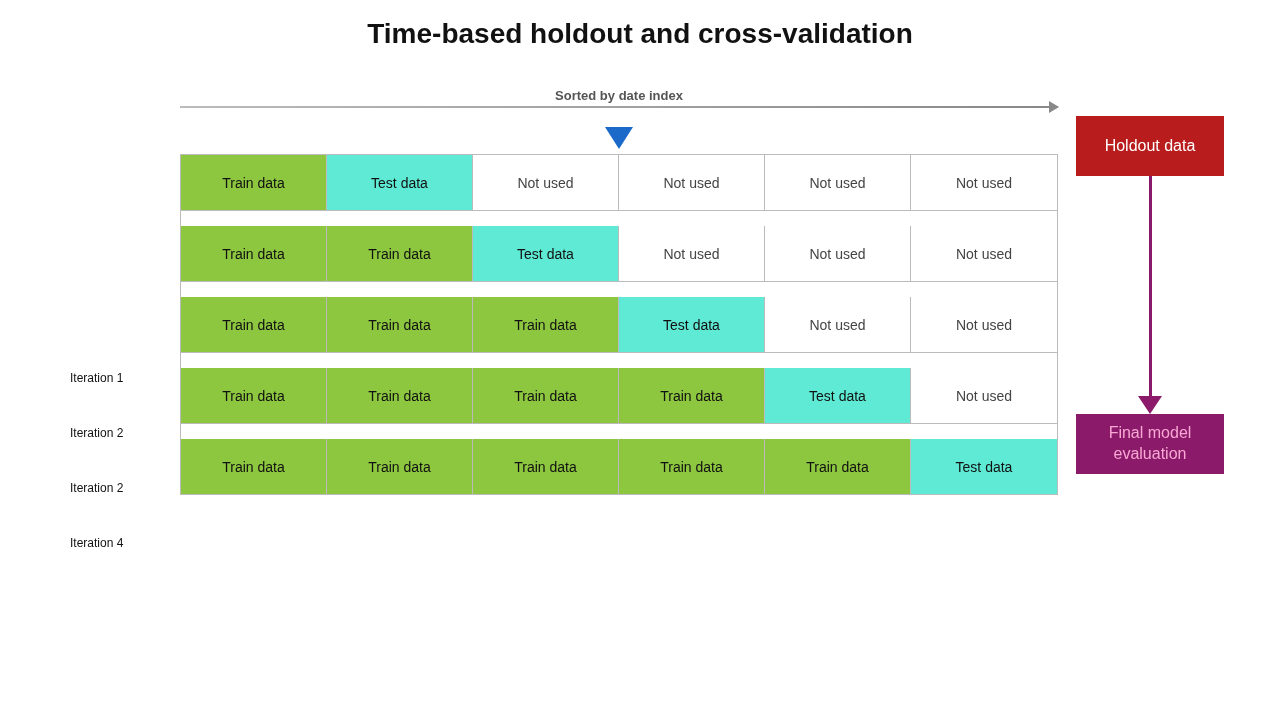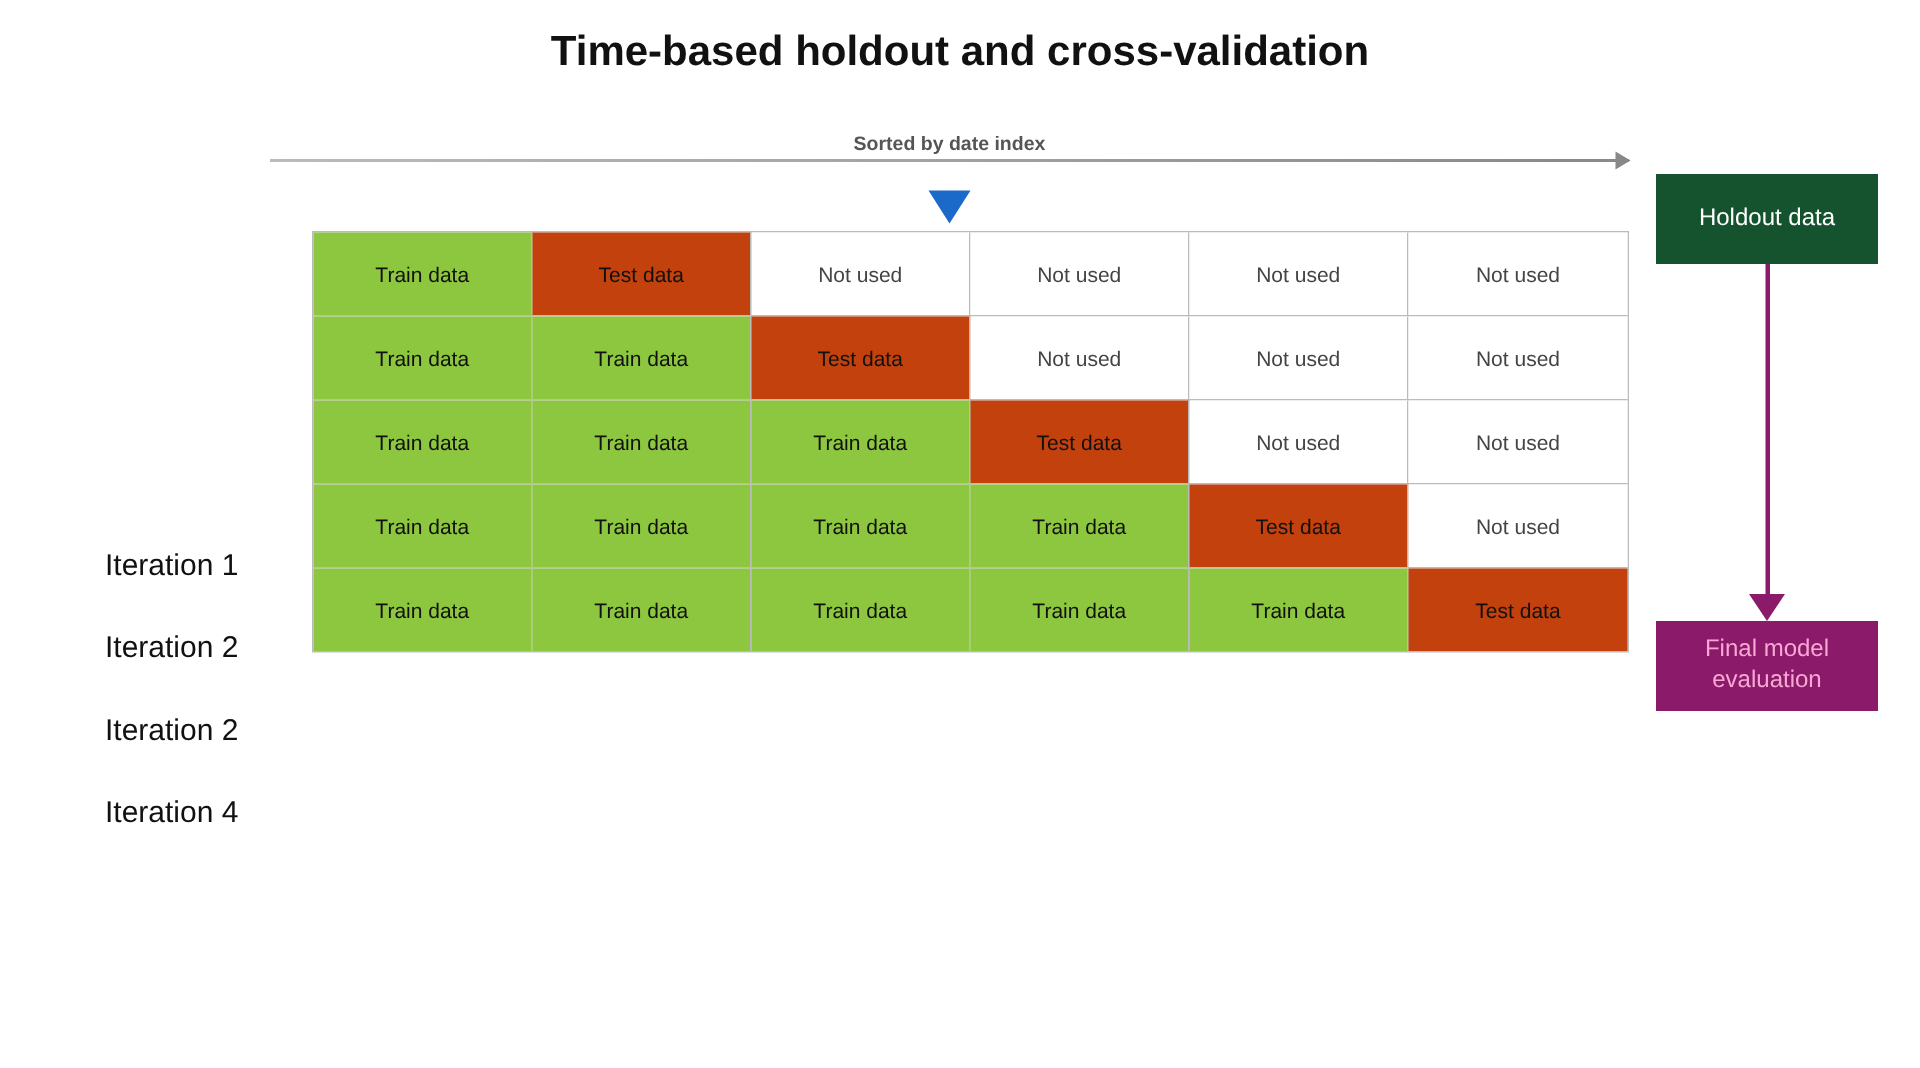--- a/index.html
+++ b/index.html
@@ -44,21 +44,21 @@
       justify-content: flex-start;
       padding-top: 128px;
       width: 110px;
       flex-shrink: 0;
     }
 
     .iter-label {
       height: 55px;
       display: flex;
       align-items: center;
-      font-size: 20px;
+      font-size: 12px;
       font-weight: 400;
       color: #111;
     }
 
     .center-area {
       display: flex;
       flex-direction: column;
       flex: 1;
       position: relative;
     }
@@ -131,24 +131,23 @@
       height: 0;
       border-left: 14px solid transparent;
       border-right: 14px solid transparent;
       border-top: 22px solid #1B6AC9;
       position: relative;
     }
 
     .iterations-grid {
       display: flex;
       flex-direction: column;
-      gap: 0px;
+      gap: 15px;
       border: 1.5px solid #bbb;
       border-bottom: none;
-      margin-left: 28px;
     }
 
     .iteration-row {
       display: flex;
       flex-direction: row;
       border-bottom: 1.5px solid #bbb;
     }
 
     .cell {
       width: 146px;
@@ -165,21 +164,21 @@
     .cell:last-child {
       border-right: none;
     }
 
     .cell-train {
       background-color: #8DC63F;
       color: #111;
     }
 
     .cell-test {
-      background-color: #c2410c;
+      background-color: #5eead4;
       color: #111;
     }
 
     .cell-unused {
       background-color: #fff;
       color: #444;
     }
 
     .right-area {
       display: flex;
@@ -187,21 +186,21 @@
       align-items: center;
       margin-left: 18px;
       padding-top: 36px;
       width: 148px;
       flex-shrink: 0;
     }
 
     .holdout-bar {
       width: 148px;
       height: 60px;
-      background-color: #14532d;
+      background-color: #b91c1c;
       display: flex;
       align-items: center;
       justify-content: center;
       color: #fff;
       font-size: 16px;
       font-weight: 500;
       text-align: center;
     }
 
     .right-arrow-line {

